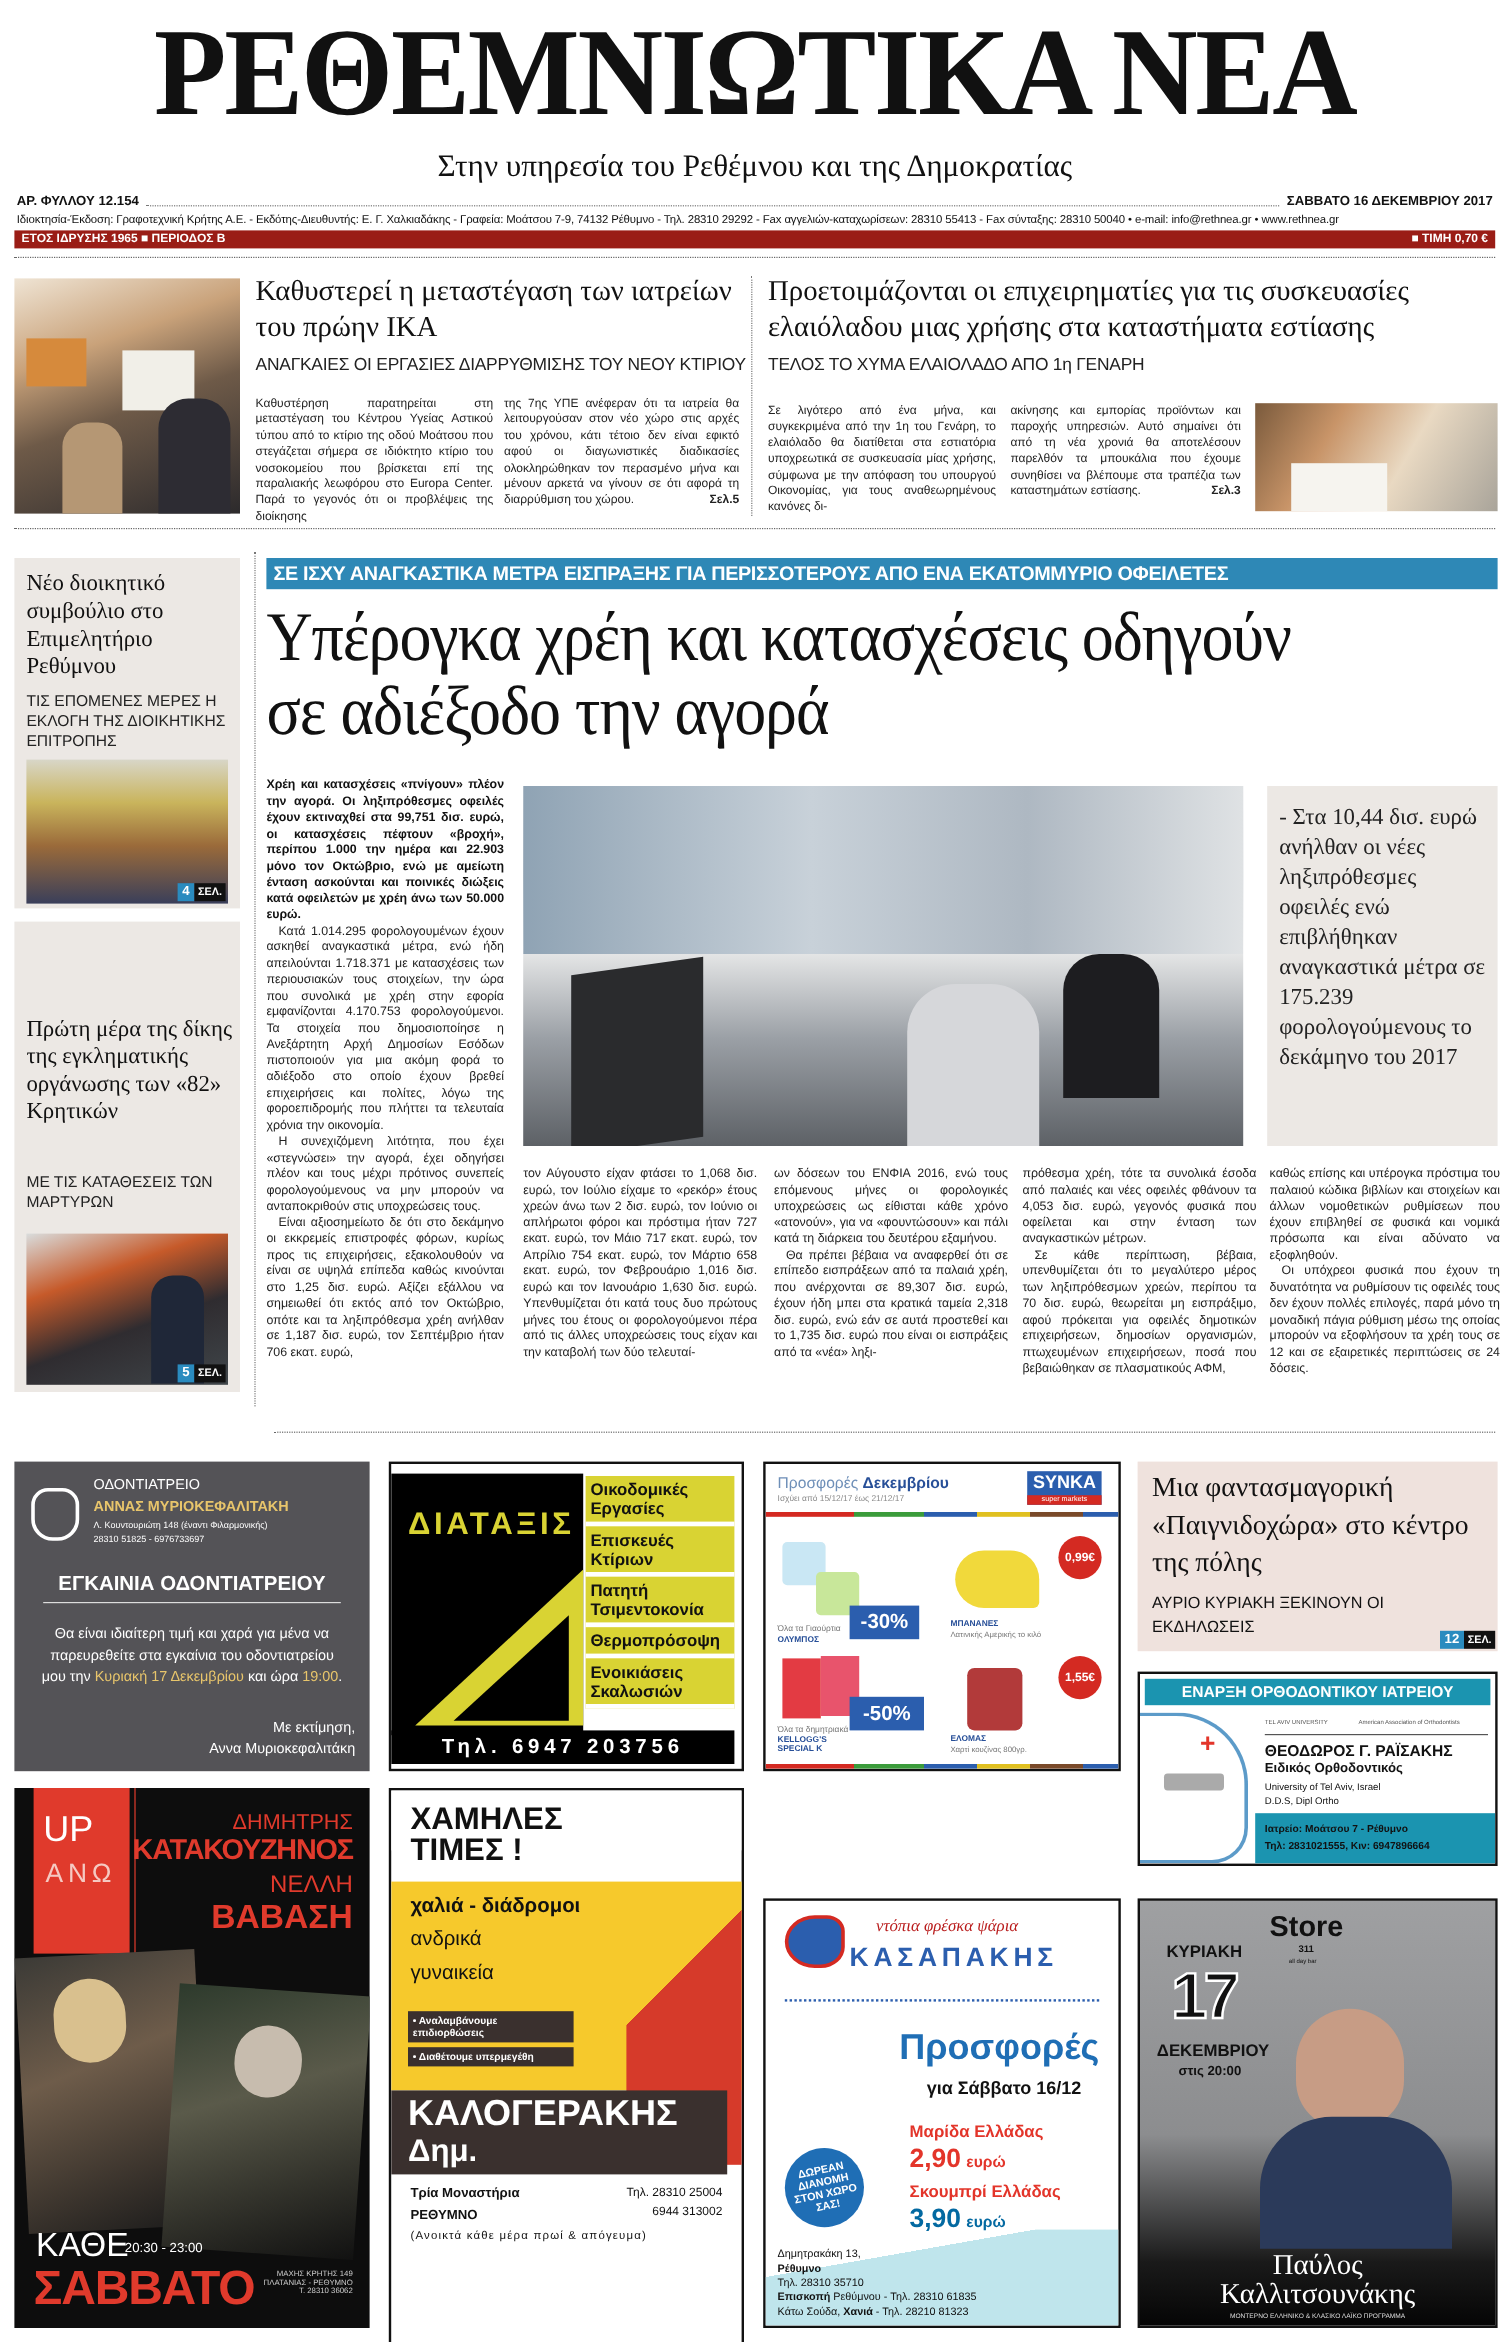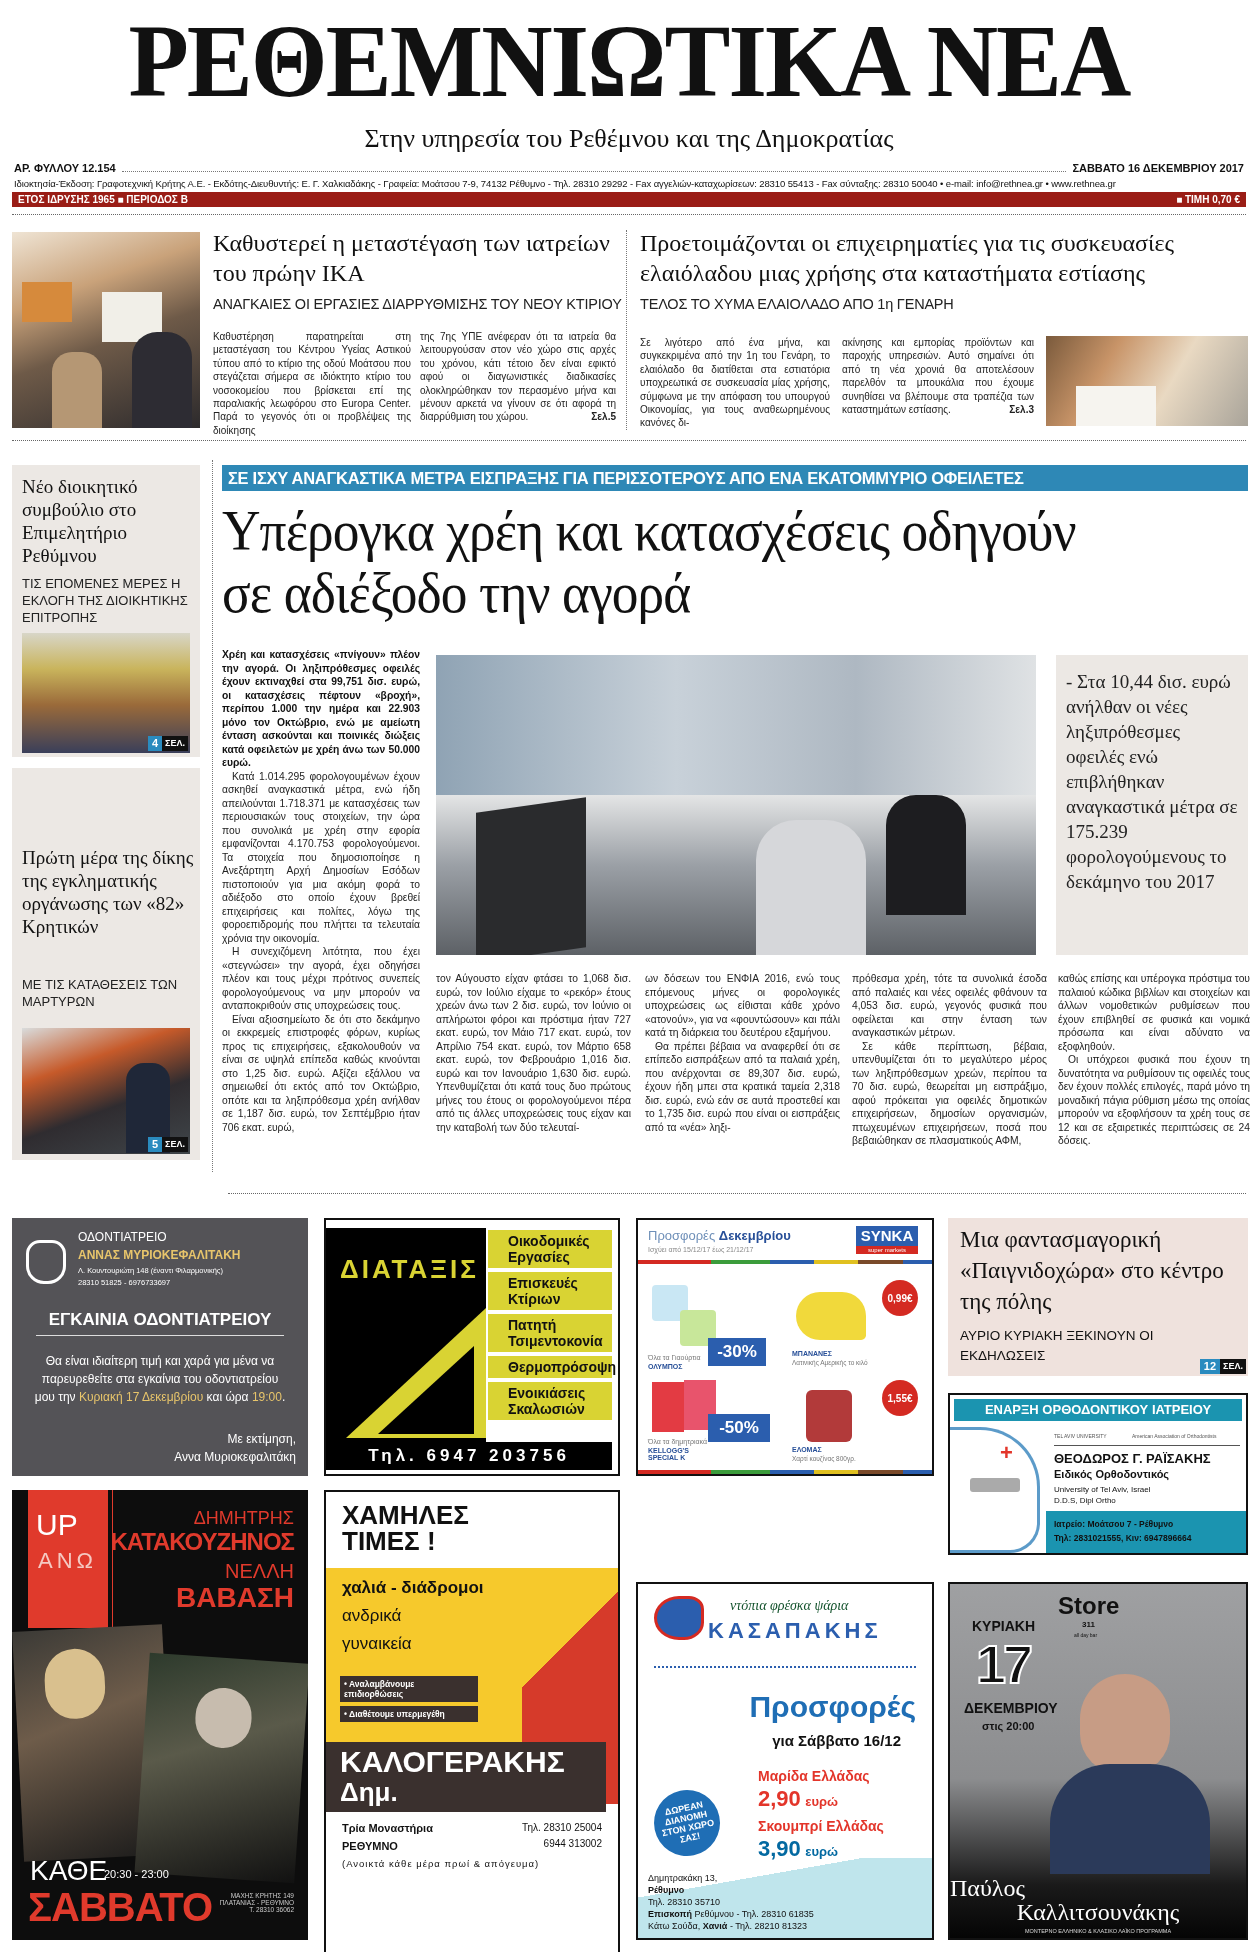--- a/index.html
+++ b/index.html
@@ -27,21 +27,21 @@
 
 .bluebar{background:#2e88b6;color:#fff;font-weight:bold;font-size:16.5px;letter-spacing:-.3px;display:flex;align-items:center;padding-left:6px;white-space:nowrap;overflow:hidden}
 .main-h{font-family:"Liberation Serif",serif;font-size:58px;line-height:62px;letter-spacing:-1px;transform:scaleX(0.92);transform-origin:left top}
 .lead{font-weight:bold;font-size:10.3px;line-height:13.5px;text-align:justify}
 .pull{background:#ece8e4;font-family:"Liberation Serif",serif;font-size:19px;line-height:25px;padding:14px 10px;color:#222}
 
 .ad{overflow:hidden}
 .ad-dent{background:#545357;color:#fff;text-align:center}
 .gold{color:#e8c56b}
 .ad-diat{background:#fff;border:2px solid #111}
-.diat-list div{background:#d9d333;font-weight:bold;font-size:14px;padding:3px 20px;border-bottom:4px solid #fff;line-height:16px;color:#111}
+.diat-list div{background:#d9d333;font-weight:bold;font-size:14px;padding:3px 4px;border-bottom:4px solid #fff;line-height:16px;color:#111}
 .ad-synka{border:2px solid #111;background:#fff}
 .ad-paig{background:#efe2dd}
 .ad-ortho{border:2px solid #111;background:#fff}
 .ad-up{background:#0d0d0d}
 .ad-kalog{border:2px solid #111;background:#fff}
 .ad-kasap{border:2px solid #111;background:#fff}
 .ad-store{border:2px solid #111;background:#9a9a9a}
 .pricebubble{background:#d42a22;color:#fff;border-radius:50%;font-weight:bold;display:flex;align-items:center;justify-content:center}
 </style>
 </head>
@@ -292,21 +292,21 @@
   </div>
   <div style="position:absolute;left:16px;top:330px;font-size:11px;font-weight:bold">Τρία Μοναστήρια</div>
   <div style="position:absolute;left:16px;top:348px;font-size:11px;font-weight:bold">ΡΕΘΥΜΝΟ</div>
   <div style="position:absolute;right:16px;top:330px;font-size:10px;text-align:right">Τηλ. 28310 25004</div>
   <div style="position:absolute;right:16px;top:346px;font-size:10px;text-align:right">6944 313002</div>
   <div style="position:absolute;left:16px;top:366px;font-size:9.5px;letter-spacing:1px">(Ανοικτά κάθε μέρα πρωί &amp; απόγευμα)</div>
 </div>
 
 <div class="abs ad ad-kasap" style="left:636px;top:1582px;width:298px;height:358px">
   <div style="position:absolute;left:16px;top:12px;width:50px;height:44px;background:#2b5eae;border-radius:50% 30% 40% 50%;border:3px solid #d42a22"></div>
-  <div style="position:absolute;left:92px;top:14px;color:#14532d;font-family:'Liberation Serif',serif;font-style:italic;font-size:14px">ντόπια φρέσκα ψάρια</div>
+  <div style="position:absolute;left:92px;top:14px;color:#b91c1c;font-family:'Liberation Serif',serif;font-style:italic;font-size:14px">ντόπια φρέσκα ψάρια</div>
   <div style="position:absolute;left:70px;top:34px;color:#2b5eae;font-size:22px;font-weight:bold;letter-spacing:4px">ΚΑΣΑΠΑΚΗΣ</div>
   <div style="position:absolute;left:16px;right:16px;top:82px;border-top:2px dotted #2b5eae"></div>
   <div style="position:absolute;right:16px;top:106px;color:#1f6eb5;font-size:30px;font-weight:bold">Προσφορές</div>
   <div style="position:absolute;right:31px;top:148px;font-size:15px;font-weight:bold">για Σάββατο 16/12</div>
   <div style="position:absolute;left:120px;top:184px;color:#e3352a;font-size:14px;font-weight:bold">Μαρίδα Ελλάδας</div>
   <div style="position:absolute;left:120px;top:202px;color:#e3352a;font-weight:bold">
     <span style="font-size:22px">2,90</span>
     <span style="font-size:13px">ευρώ</span>
   </div>
   <div style="position:absolute;left:120px;top:234px;color:#e3352a;font-size:14px;font-weight:bold">Σκουμπρί Ελλάδας</div>
@@ -328,16 +328,16 @@
 <div class="abs ad ad-store" style="left:948px;top:1582px;width:300px;height:358px;background:linear-gradient(180deg,#9fa0a2 0%,#8c8d8f 55%,#1a1a1a 85%,#050505 100%)">
   <div style="position:absolute;left:108px;top:8px;font-size:24px;font-weight:bold;color:#111">Store</div>
   <div style="position:absolute;left:132px;top:36px;font-size:8px;font-weight:bold;color:#111">311</div>
   <div style="position:absolute;left:124px;top:48px;font-size:5px;color:#111">all day bar</div>
   <div style="position:absolute;left:22px;top:34px;font-size:14px;font-weight:bold;color:#111">ΚΥΡΙΑΚΗ</div>
   <div style="position:absolute;left:26px;top:50px;font-size:54px;font-weight:bold;color:#111;-webkit-text-stroke:2px #fff;letter-spacing:-3px;line-height:60px">17</div>
   <div style="position:absolute;left:14px;top:116px;font-size:14px;font-weight:bold;color:#111">ΔΕΚΕΜΒΡΙΟΥ</div>
   <div style="position:absolute;left:32px;top:136px;font-size:11px;font-weight:bold;color:#111">στις 20:00</div>
   <div style="position:absolute;left:130px;top:90px;width:90px;height:100px;background:#c79c85;border-radius:45px 45px 40px 40px"></div>
   <div style="position:absolute;left:100px;top:180px;width:160px;height:110px;background:#2b3a5a;border-radius:60px 60px 0 0"></div>
-  <div style="position:absolute;left:0;right:0;top:292px;text-align:left;color:#fff;font-family:'Liberation Serif',serif;font-size:24px;line-height:24px">Παύλος</div>
+  <div style="position:absolute;left:0;right:0;top:292px;text-align:center;color:#fff;font-family:'Liberation Serif',serif;font-size:24px;line-height:24px">Παύλος</div>
   <div style="position:absolute;left:0;right:0;top:316px;text-align:center;color:#fff;font-family:'Liberation Serif',serif;font-size:24px;line-height:24px">Καλλιτσουνάκης</div>
   <div style="position:absolute;left:0;right:0;top:344px;text-align:center;color:#ddd;font-size:5.5px">ΜΟΝΤΕΡΝΟ ΕΛΛΗΝΙΚΟ &amp; ΚΛΑΣΙΚΟ ΛΑΪΚΟ ΠΡΟΓΡΑΜΜΑ</div>
 </div>
 
 </body></html>

